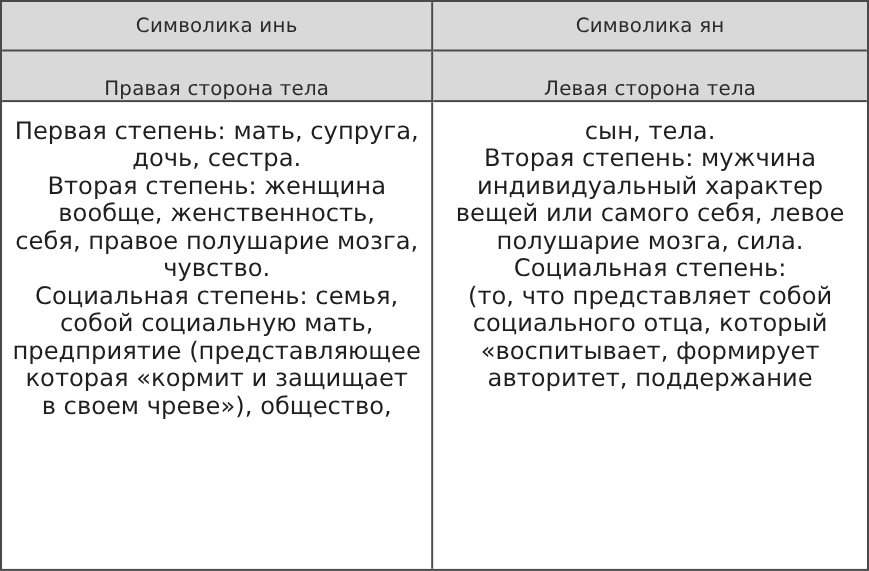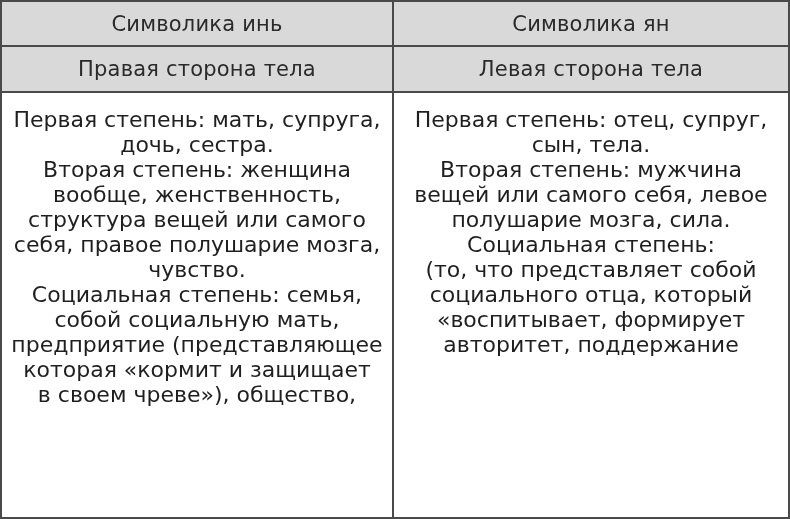--- a/index.html
+++ b/index.html
@@ -29,26 +29,26 @@
     .cell {
       box-sizing: border-box;
       display: flex;
       align-items: center;
       justify-content: center;
       text-align: center;
     }
     .cell.left { border-right: 2px solid #4a4a4a; }
     .row-head .cell, .row-side .cell {
       background: #d9d9d9;
-      font-size: 21px;
+      font-size: 18px;
       letter-spacing: 0.2px;
       color: #2a2a2a;
     }
     .row-head .cell { border-bottom: 2px solid #4a4a4a; }
-    .row-side .cell { border-bottom: 2px solid #4a4a4a; }
+    .row-side .cell { border-bottom: 2px solid #4a4a4a; align-items: flex-end; }
     .row { display: contents; }
     .body-cell {
       align-items: flex-start;
       padding-top: 14px;
       background: #ffffff;
     }
     .lines {
       display: flex;
       flex-direction: column;
       align-items: center;
@@ -78,35 +78,34 @@
       <span>Левая сторона тела</span>
     </div>
   </div>
   <div class="row row-body">
     <div class="cell left body-cell">
       <div class="lines" id="left-lines">
           <span class="line">Первая степень: мать, супруга,</span>
           <span class="line">дочь, сестра.</span>
           <span class="line">Вторая степень: женщина</span>
           <span class="line">вообще, женственность,</span>
-          <span class="line">структура вещей или самого</span>
           <span class="line">себя, правое полушарие мозга,</span>
           <span class="line">чувство.</span>
           <span class="line">Социальная степень: семья,</span>
           <span class="line">собой социальную мать,</span>
           <span class="line">предприятие (представляющее</span>
           <span class="line">которая «кормит и защищает</span>
           <span class="line">в своем чреве»), общество,</span>
         </div>
     </div>
     <div class="cell right body-cell">
       <div class="lines" id="right-lines">
-          <span class="line">Первая степень: отец, супруг,</span>
           <span class="line">сын, тела.</span>
           <span class="line">Вторая степень: мужчина</span>
+          <span class="line">индивидуальный характер</span>
           <span class="line">вещей или самого себя, левое</span>
           <span class="line">полушарие мозга, сила.</span>
           <span class="line">Социальная степень:</span>
           <span class="line">(то, что представляет собой</span>
           <span class="line">социального отца, который</span>
           <span class="line">«воспитывает, формирует</span>
           <span class="line">авторитет, поддержание</span>
         </div>
     </div>
   </div>

